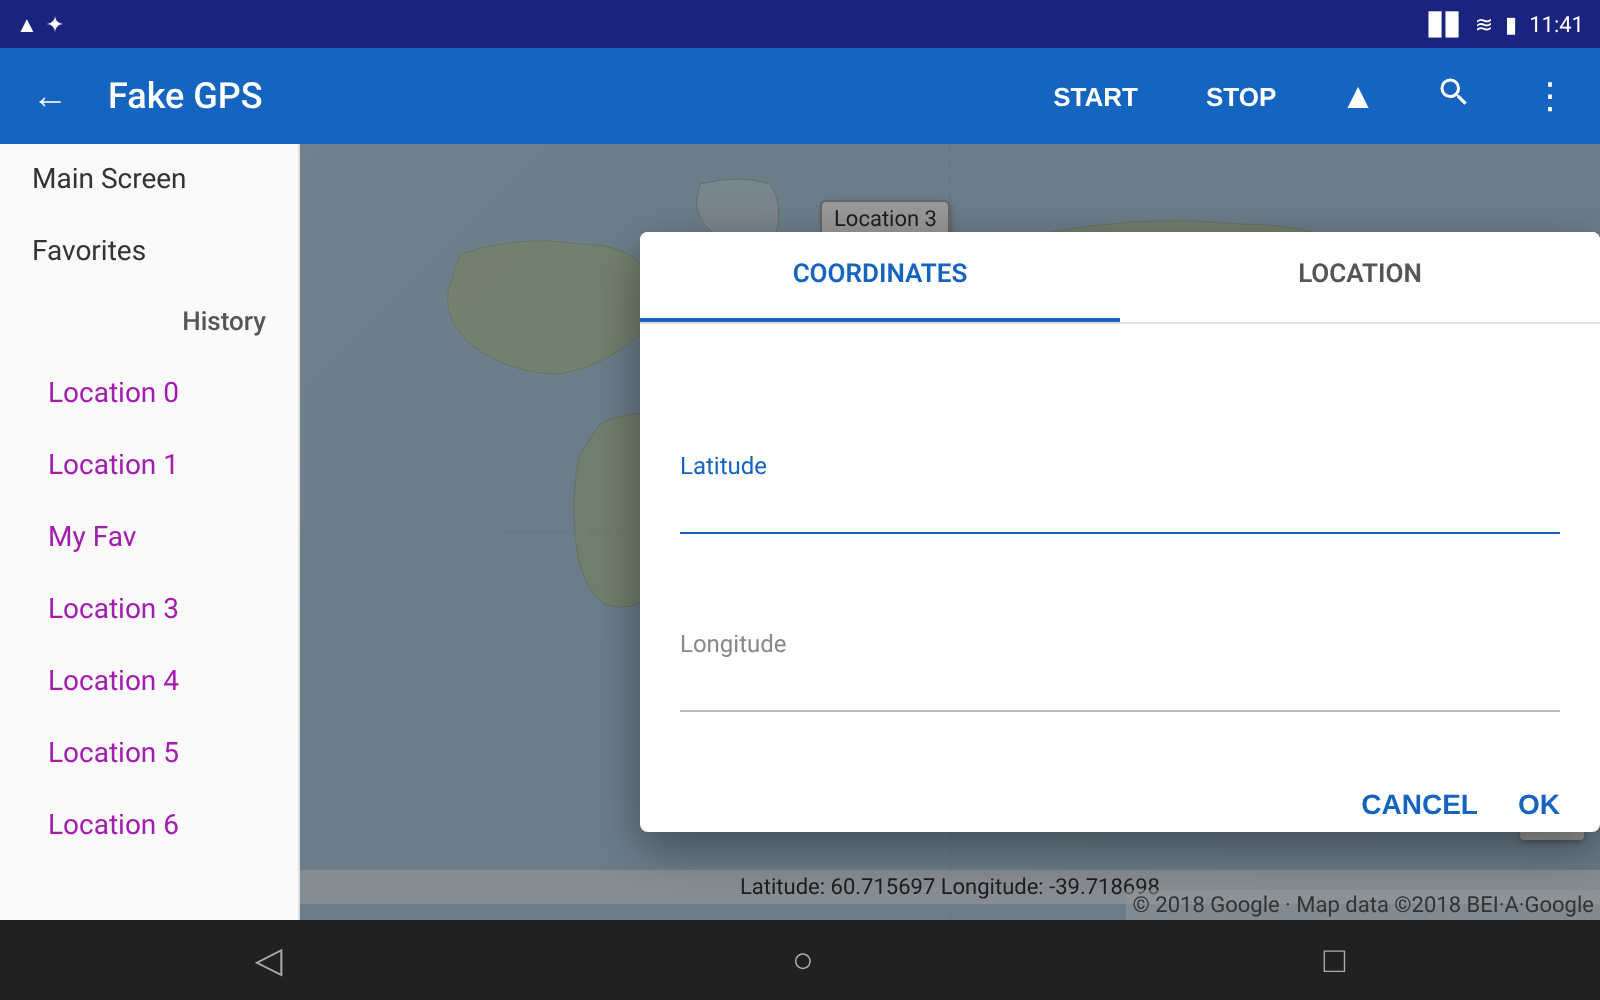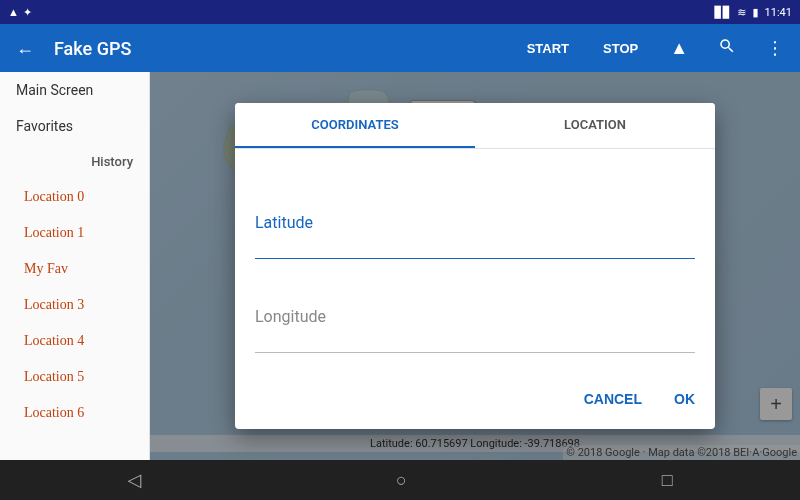--- a/index.html
+++ b/index.html
@@ -75,23 +75,22 @@
     .sidebar-section {
       padding: 10px 16px;
       font-size: 13px;
       color: #555;
       font-weight: 500;
       text-align: right;
     }
     .sidebar-sub-item {
       padding: 10px 24px;
       font-size: 14px;
-      color: #c2410c;
-      cursor: pointer;
-      font-family: Liberation Serif, serif;
+      color: #a21caf;
+      cursor: pointer;
     }
 
     
     .map-area {
       flex: 1;
       position: relative;
       overflow: hidden;
       background: #b8d4e8;
     }
 
@@ -162,21 +161,21 @@
       transform: rotate(-45deg);
     }
 
     
     .dialog-overlay {
       position: absolute;
       top: 0; left: 0; right: 0; bottom: 0;
       background: rgba(0,0,0,0.4);
       display: flex;
       align-items: center;
-      justify-content: center;
+      justify-content: flex-end;
       z-index: 100;
     }
     .dialog {
       background: white;
       border-radius: 4px;
       width: 480px;
       overflow: hidden;
       box-shadow: 0 8px 24px rgba(0,0,0,0.4);
     }
     .dialog-tabs {
@@ -198,43 +197,43 @@
       color: #1565c0;
       border-bottom: 2px solid #1565c0;
     }
     .dialog-body {
       padding: 16px 20px 8px;
     }
     .dialog-input-group {
       margin-bottom: 16px;
     }
     .dialog-input-label {
-      font-size: 16px;
+      font-size: 12px;
       color: #1565c0;
       margin-bottom: 2px;
       display: block;
       margin-top: 48px;
     }
     .dialog-input {
       width: 100%;
       border: none;
       border-bottom: 1px solid #1565c0;
       padding: 4px 0;
       font-size: 14px;
       outline: none;
       color: #333;
     }
     .dialog-input.inactive {
       border-bottom-color: #bbb;
     }
     .dialog-actions {
       display: flex;
       justify-content: flex-end;
-      padding: 8px 12px 16px;
-      gap: 16px;
+      padding: 8px 12px 0;
+      gap: 4px;
     }
     .dialog-btn {
       font-size: 14px;
       font-weight: 600;
       background: none;
       border: none;
       cursor: pointer;
       padding: 6px 8px;
       color: #1565c0;
       text-transform: uppercase;

